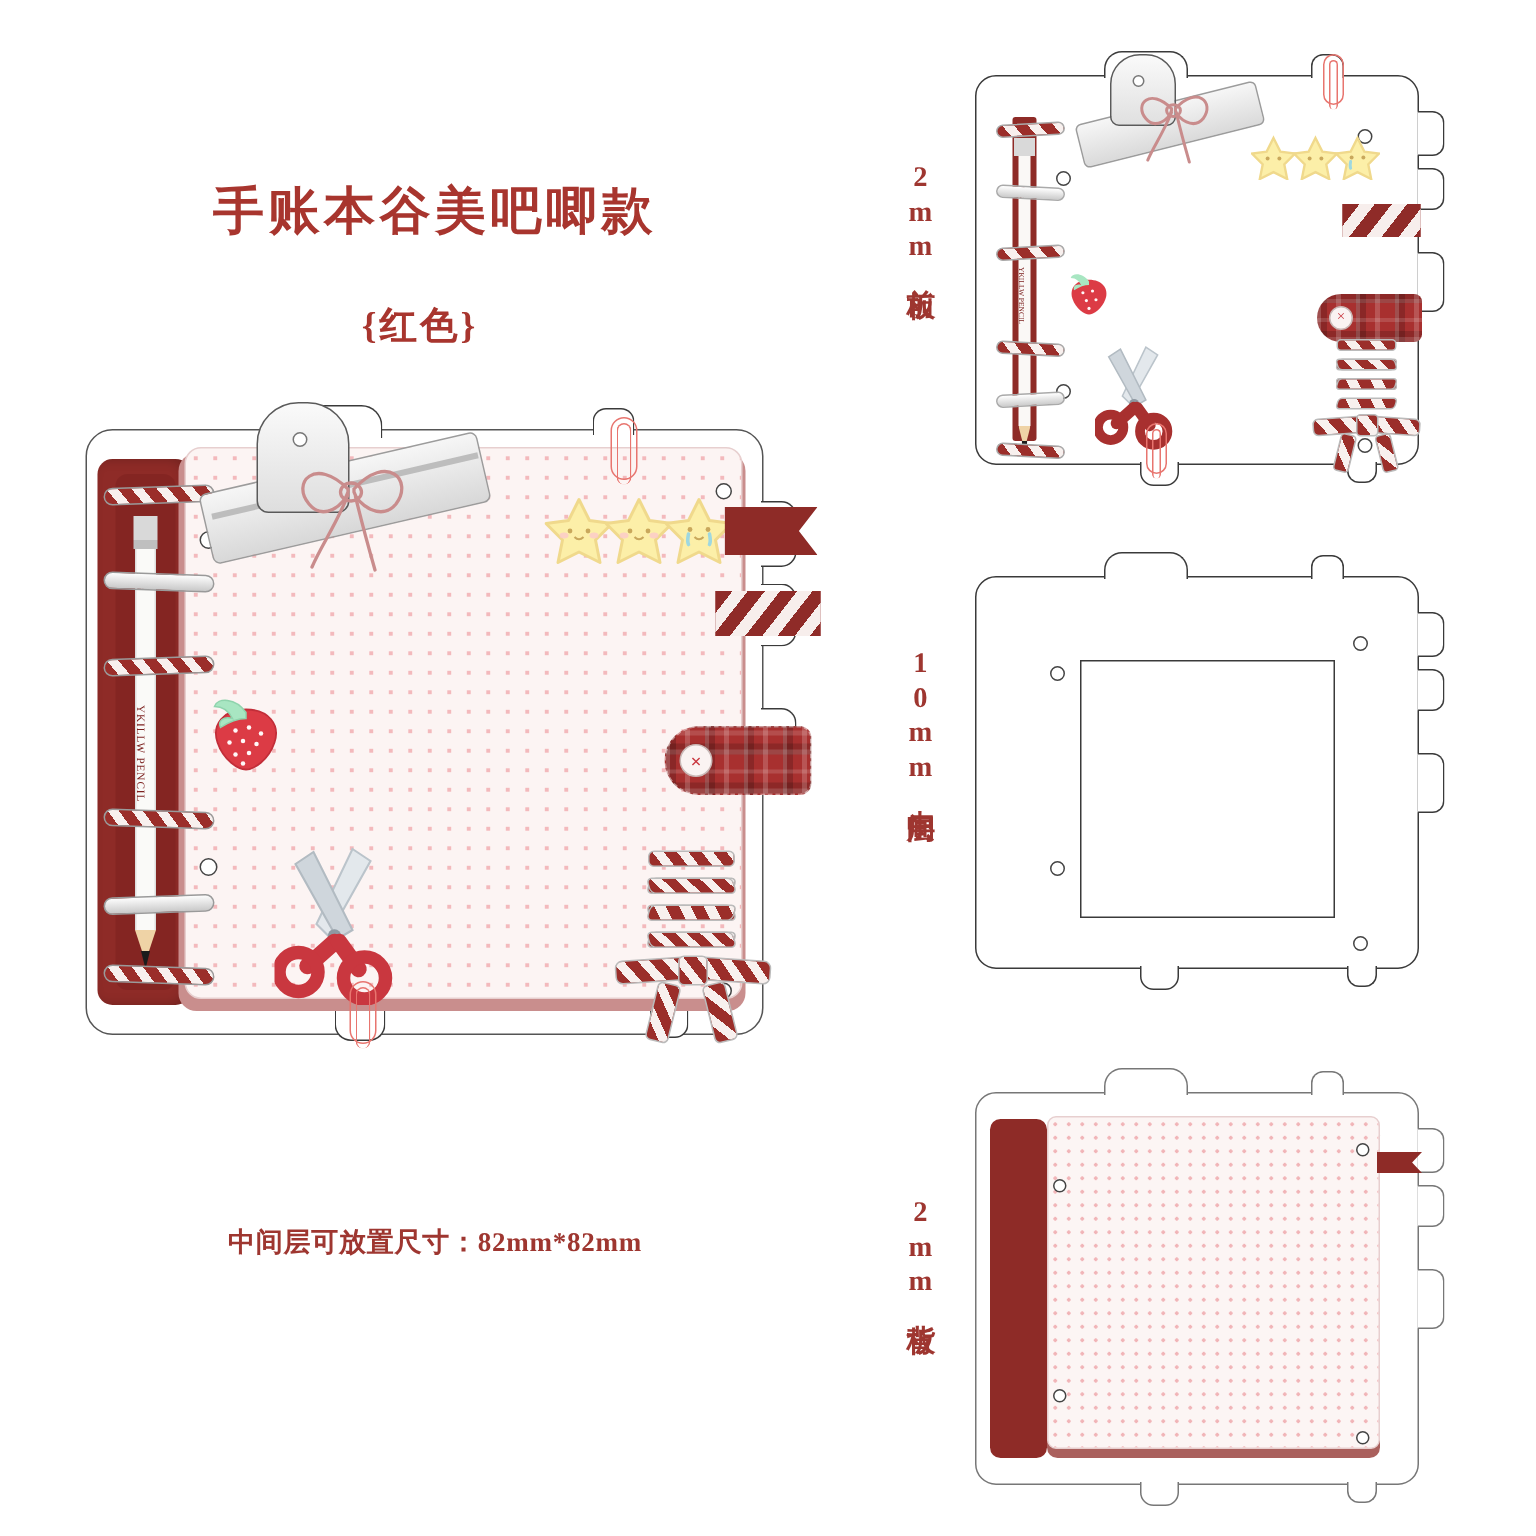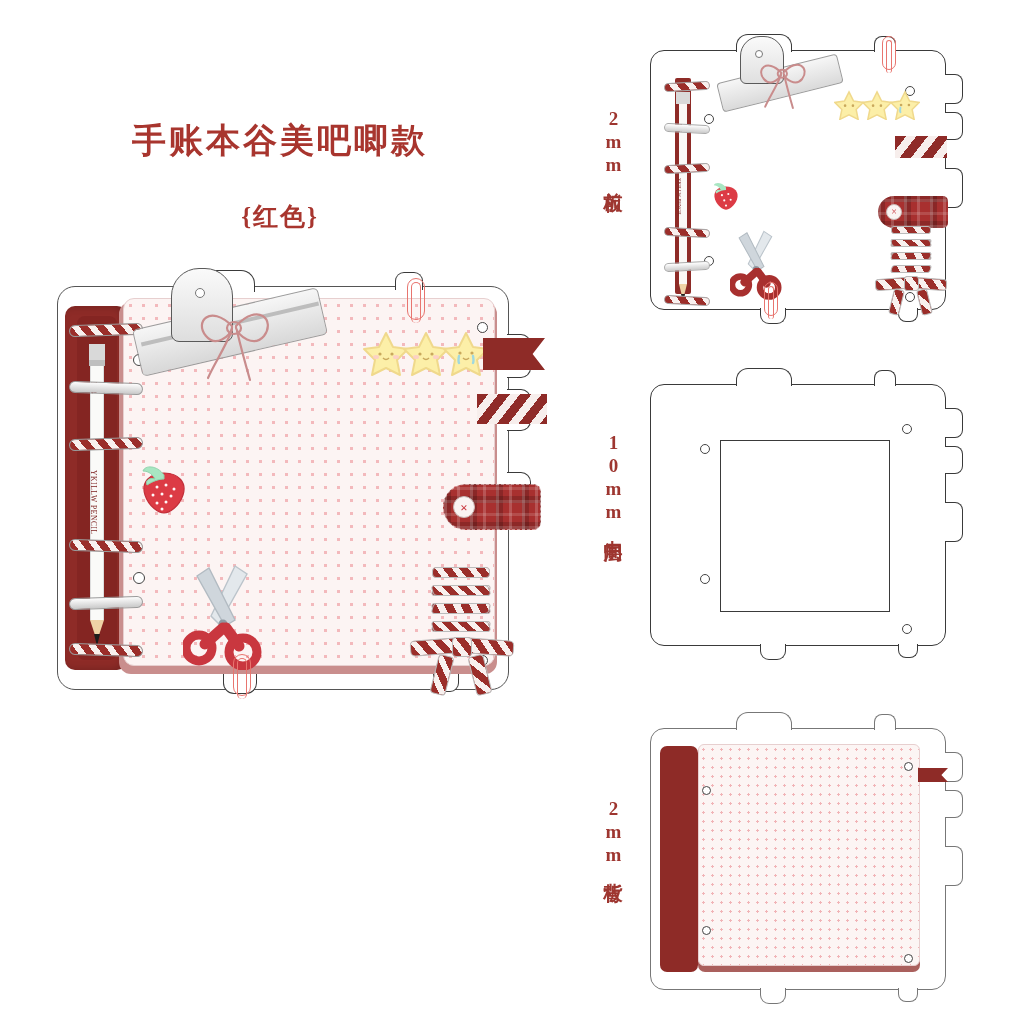--- a/index.html
+++ b/index.html
@@ -7,21 +7,21 @@
   html, body {
     width: 1024px; height: 1024px;
     background: #ffffff;
     font-family: "Liberation Serif", "DejaVu Serif", serif;
     overflow: hidden;
   }
   #page { position: relative; width: 1024px; height: 1024px; background:#fff; }
 
   
   .title-main {
-    position: absolute; left: 0; top: 118px; width: 560px;
+    position: absolute; left: 10px; top: 118px; width: 560px;
     text-align: center;
     font-size: 34px; letter-spacing: 3px;
     color: #A8352E; font-weight: 700;
     font-family: "Liberation Serif","DejaVu Serif", serif;
   }
   .title-sub {
     position: absolute; left: 0; top: 200px; width: 560px;
     text-align: center;
     font-size: 25px; letter-spacing: 2px;
     color: #A8352E; font-weight: 700;
@@ -244,20 +244,21 @@
         <div class="outer"></div>
         <div class="inner"></div>
       </div>
     <div class="clip" style="left:178px;top:382px;width:18px;height:42px;">
         <div class="outer"></div>
         <div class="inner"></div>
       </div>
   </div>
 
   <div class="spec">
+    <div>中间层可放置尺寸：82mm*82mm</div>
   </div>
 
   <div class="vlabel" style="left:600px;top:108px;">2mm前板</div>
 
   <div style="position:absolute;left:650px;top:28px;width:330px;height:290px;">
     <div class="card-outline" style="left:0;top:22px;width:296px;height:260px;"></div>
     <div class="nub" style="left:295px;top:46px;width:18px;height:30px;border-left:none;border-radius:0 8px 8px 0;"></div>
     <div class="nub" style="left:295px;top:84px;width:18px;height:28px;border-left:none;border-radius:0 8px 8px 0;"></div>
     <div class="nub" style="left:295px;top:140px;width:18px;height:40px;border-left:none;border-radius:0 8px 8px 0;"></div>
     <div class="nub" style="left:86px;top:6px;width:56px;height:18px;border-bottom:none;border-radius:12px 12px 0 0;"></div>

